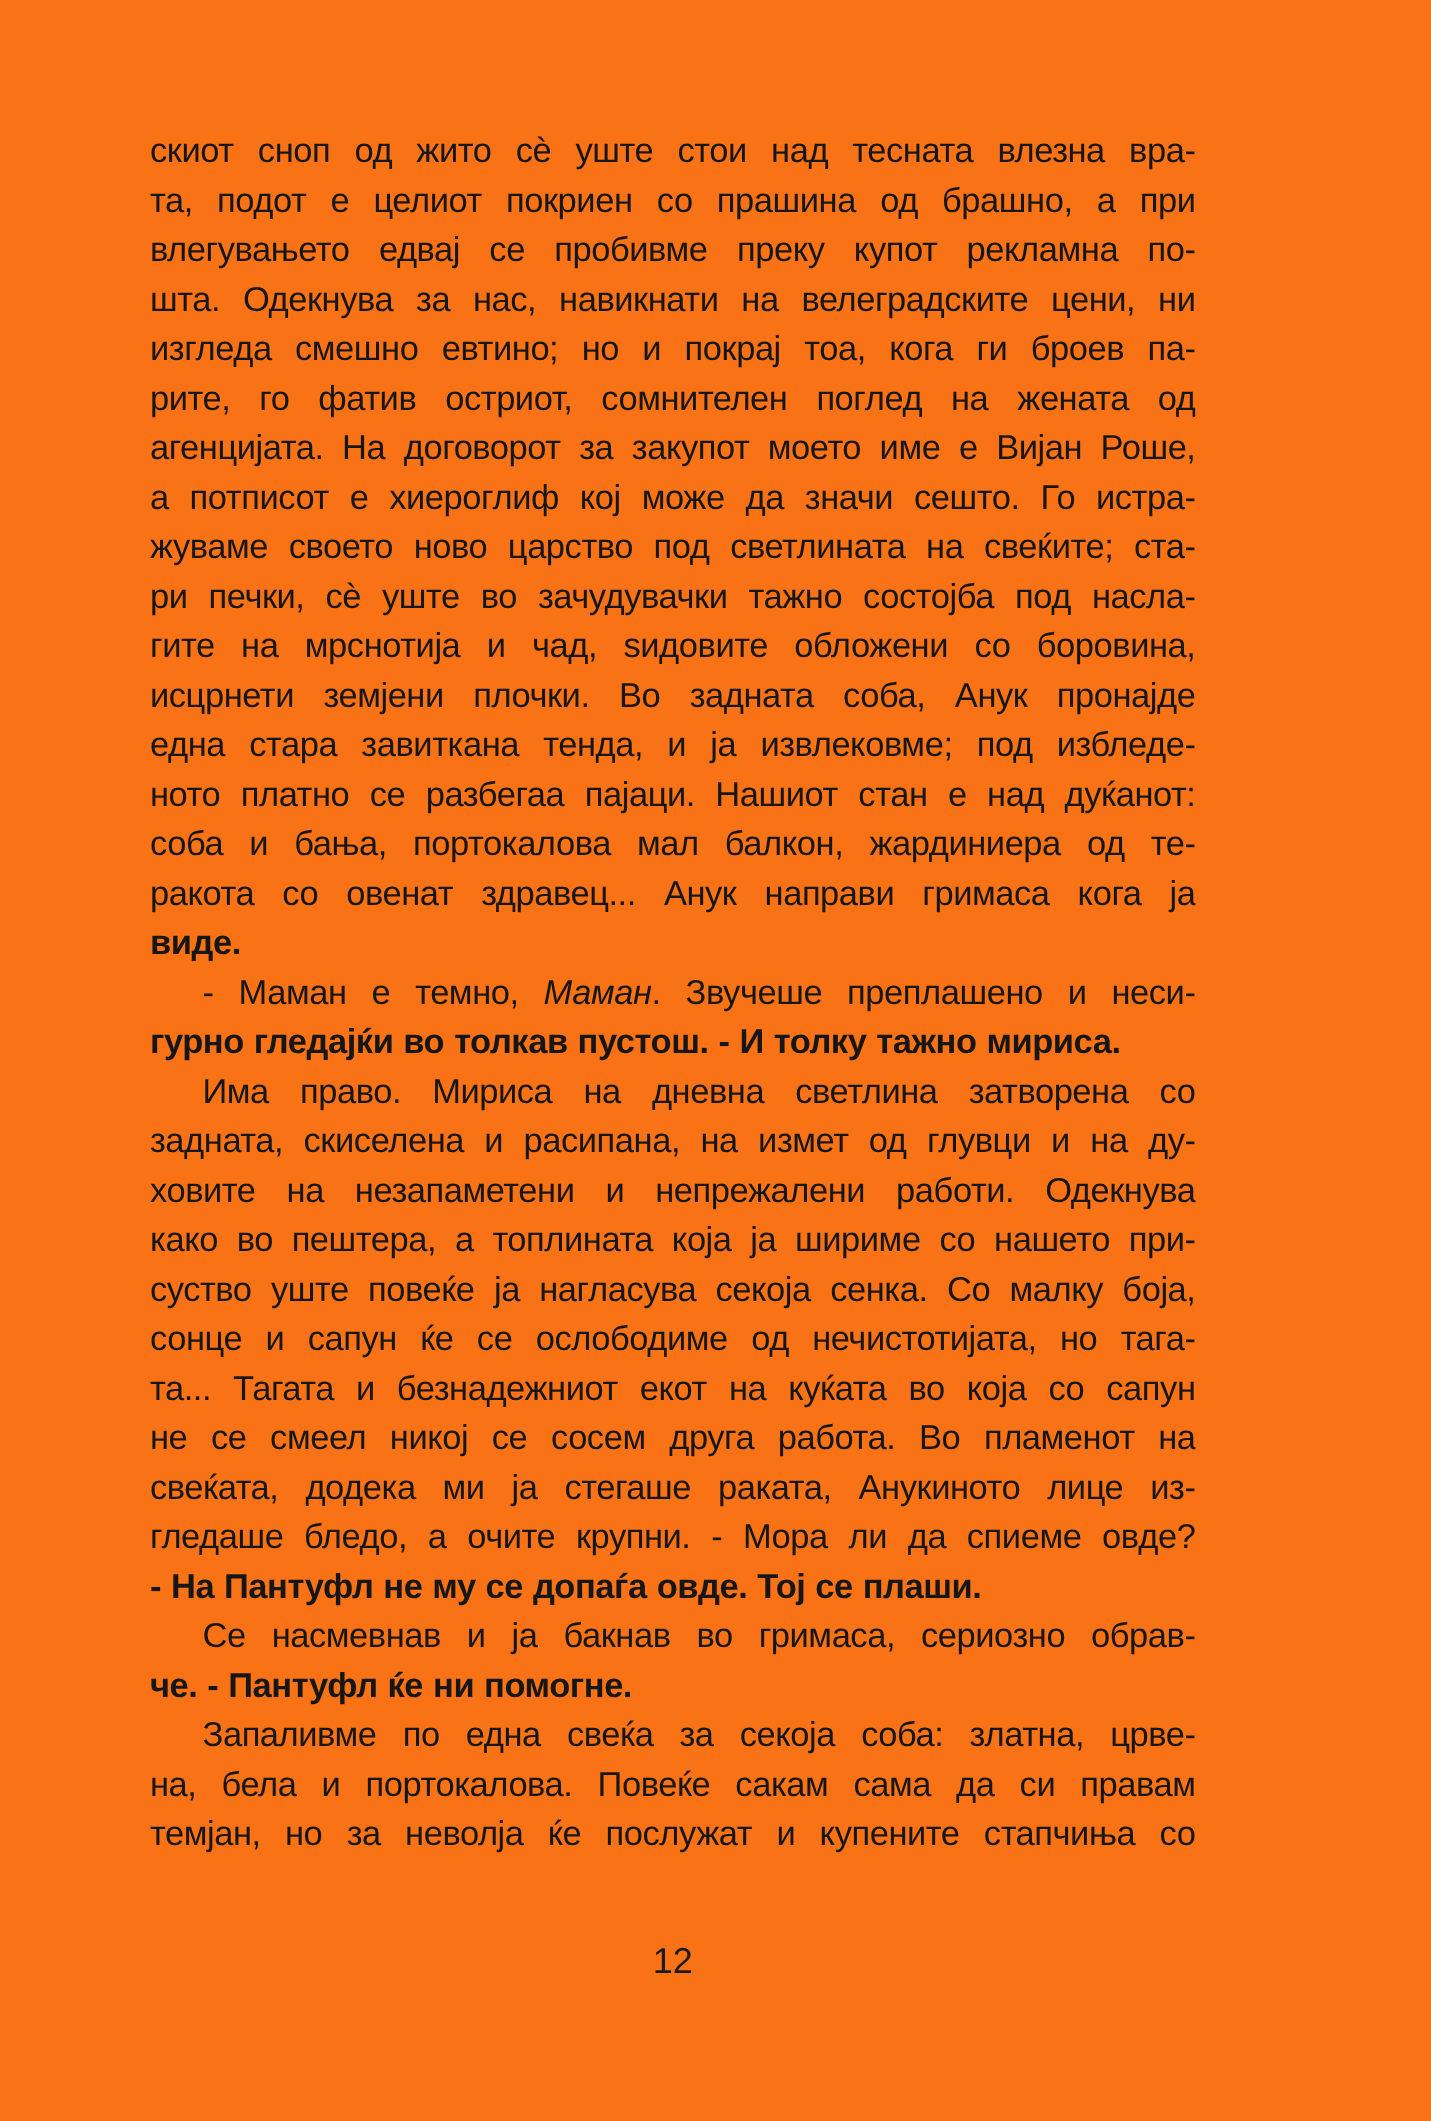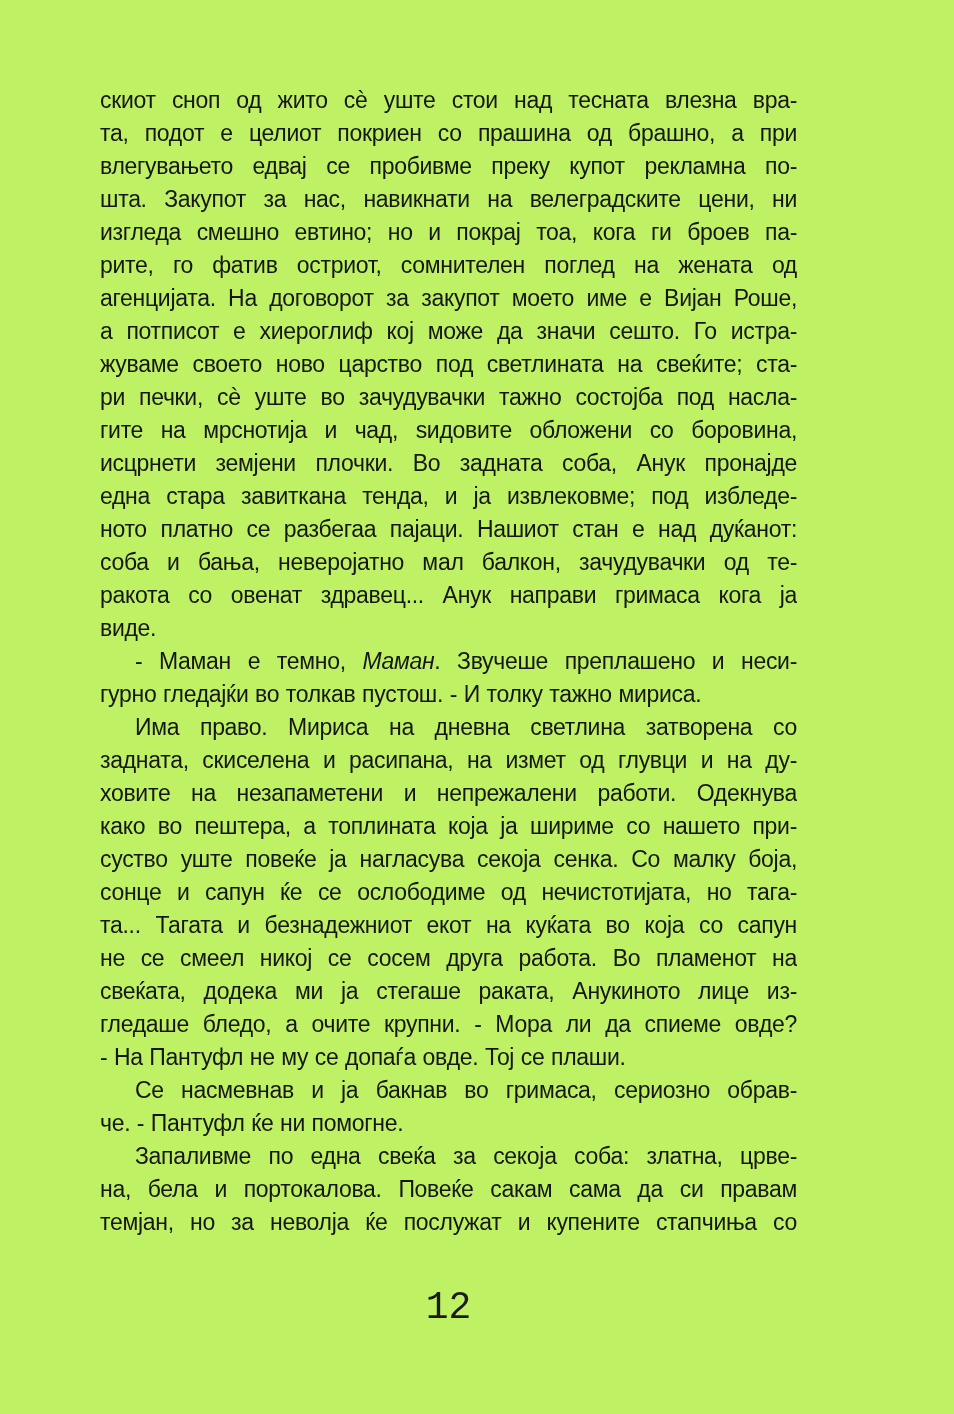--- a/index.html
+++ b/index.html
@@ -4,21 +4,21 @@
 <style>
   html, body {
     margin: 0;
     padding: 0;
     background: #ffffff;
   }
   .page {
     position: relative;
     width: 954px;
     height: 1414px;
-    background: #bef264;
+    background: #f97316;
     overflow: hidden;
     font-family: "Liberation Sans", sans-serif;
     color: #161616;
   }
   .textblock {
     position: absolute;
     left: 100px;
     top: 84px;
     width: 697px;
   }
@@ -29,60 +29,61 @@
     letter-spacing: -0.3px;
     word-spacing: 0.5px;
     text-align: justify;
     text-align-last: justify;
     overflow: hidden;
     white-space: nowrap;
   }
   .line.last {
     text-align: left;
     text-align-last: left;
+    font-weight: bold;
   }
   .line.indent {
     text-indent: 35px;
   }
   .it {
     font-style: italic;
   }
   .pagenum {
     position: absolute;
     left: 100px;
     width: 697px;
     top: 1288px;
     height: 40px;
     line-height: 40px;
     text-align: center;
-    font-family: Liberation Mono, monospace;
-    font-size: 38px;
+    font-family: Liberation Sans, sans-serif;
+    font-size: 24px;
     color: #1b1b1b;
   }
 </style>
 </head>
 <body>
 
 <div class="page">
   <div class="textblock" id="textblock">
       <div class="line">скиот сноп од жито сѐ уште стои над тесната влезна вра-</div>
       <div class="line">та, подот е целиот покриен со прашина од брашно, а при</div>
       <div class="line">влегувањето едвај се пробивме преку купот рекламна по-</div>
-      <div class="line">шта. Закупот за нас, навикнати на велеградските цени, ни</div>
+      <div class="line">шта. Одекнува за нас, навикнати на велеградските цени, ни</div>
       <div class="line">изгледа смешно евтино; но и покрај тоа, кога ги броев па-</div>
       <div class="line">рите, го фатив остриот, сомнителен поглед на жената од</div>
       <div class="line">агенцијата. На договорот за закупот моето име е Вијан Роше,</div>
       <div class="line">а потписот е хиероглиф кој може да значи сешто. Го истра-</div>
       <div class="line">жуваме своето ново царство под светлината на свеќите; ста-</div>
       <div class="line">ри печки, сѐ уште во зачудувачки тажно состојба под насла-</div>
       <div class="line">гите на мрснотија и чад, ѕидовите обложени со боровина,</div>
       <div class="line">исцрнети земјени плочки. Во задната соба, Анук пронајде</div>
       <div class="line">една стара завиткана тенда, и ја извлековме; под избледе-</div>
       <div class="line">ното платно се разбегаа пајаци. Нашиот стан е над дуќанот:</div>
-      <div class="line">соба и бања, неверојатно мал балкон, зачудувачки од те-</div>
+      <div class="line">соба и бања, портокалова мал балкон, жардиниера од те-</div>
       <div class="line">ракота со овенат здравец... Анук направи гримаса кога ја</div>
       <div class="line last">виде.</div>
       <div class="line indent"><span>- Маман е темно, </span><span class="it">Маман</span><span>. Звучеше преплашено и неси-</span></div>
       <div class="line last">гурно гледајќи во толкав пустош. - И толку тажно мириса.</div>
       <div class="line indent">Има право. Мириса на дневна светлина затворена со</div>
       <div class="line">задната, скиселена и расипана, на измет од глувци и на ду-</div>
       <div class="line">ховите на незапаметени и непрежалени работи. Одекнува</div>
       <div class="line">како во пештера, а топлината која ја шириме со нашето при-</div>
       <div class="line">суство уште повеќе ја нагласува секоја сенка. Со малку боја,</div>
       <div class="line">сонце и сапун ќе се ослободиме од нечистотијата, но тага-</div>

